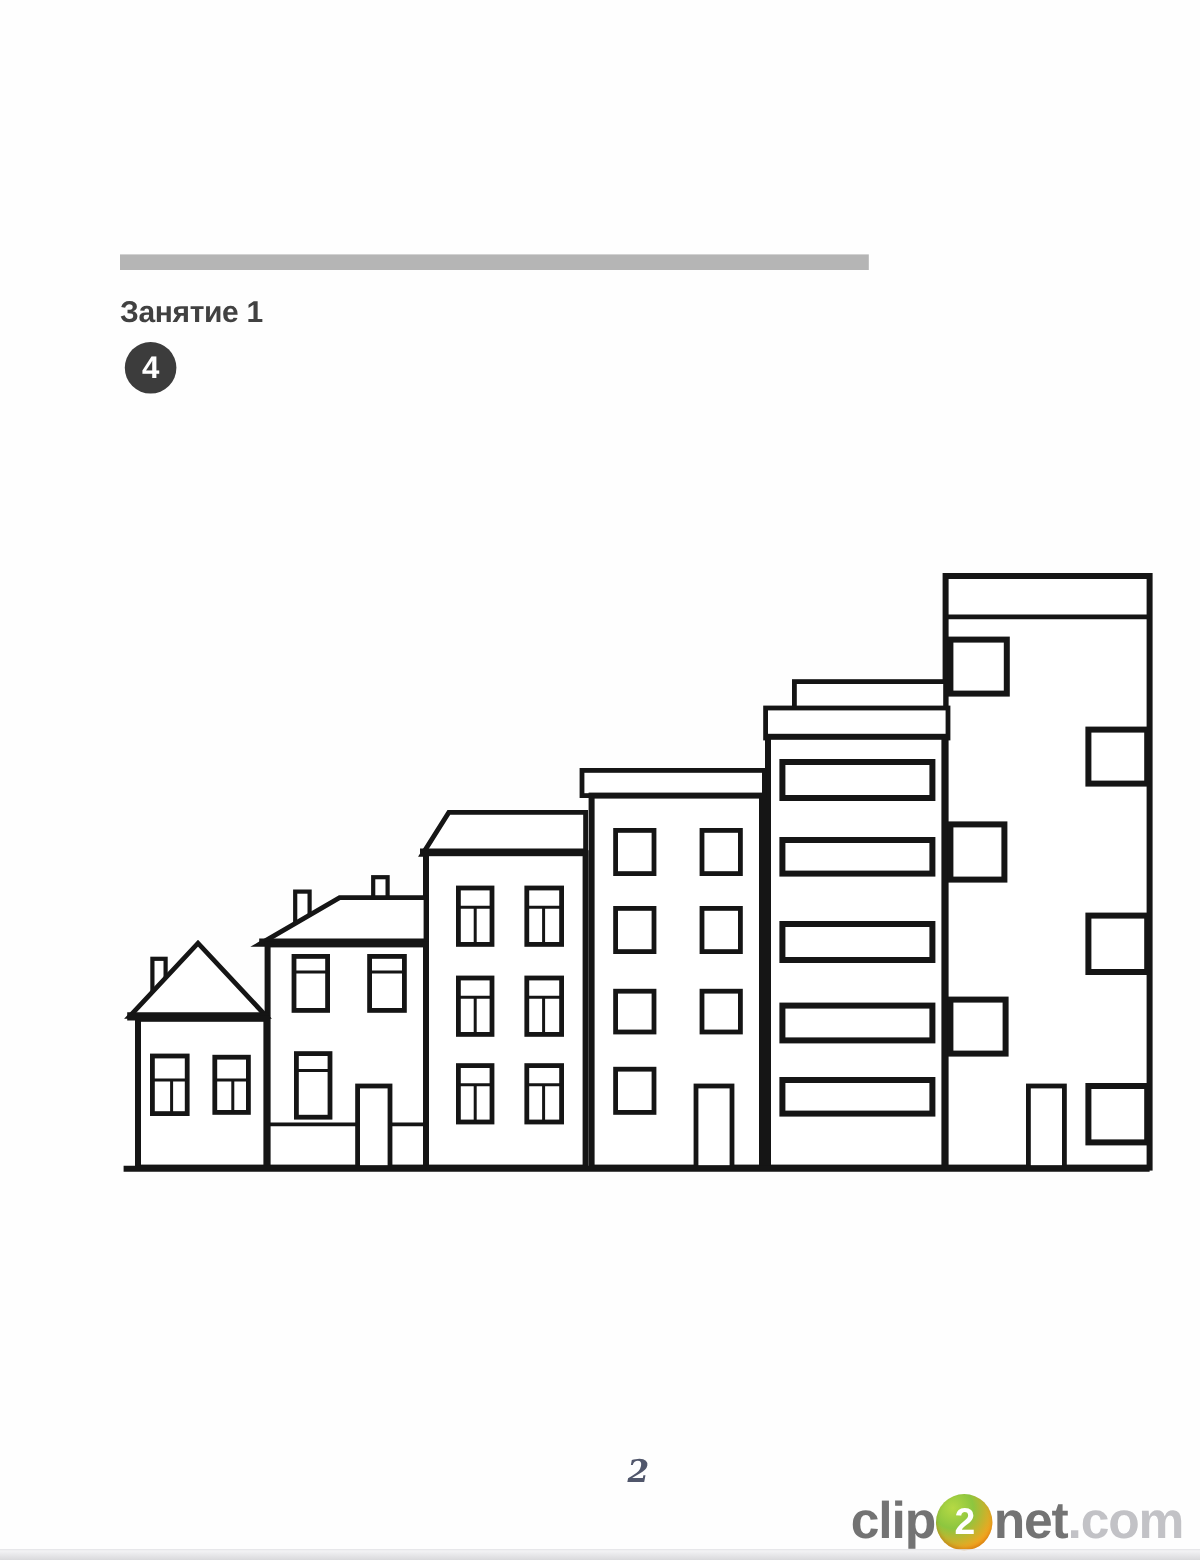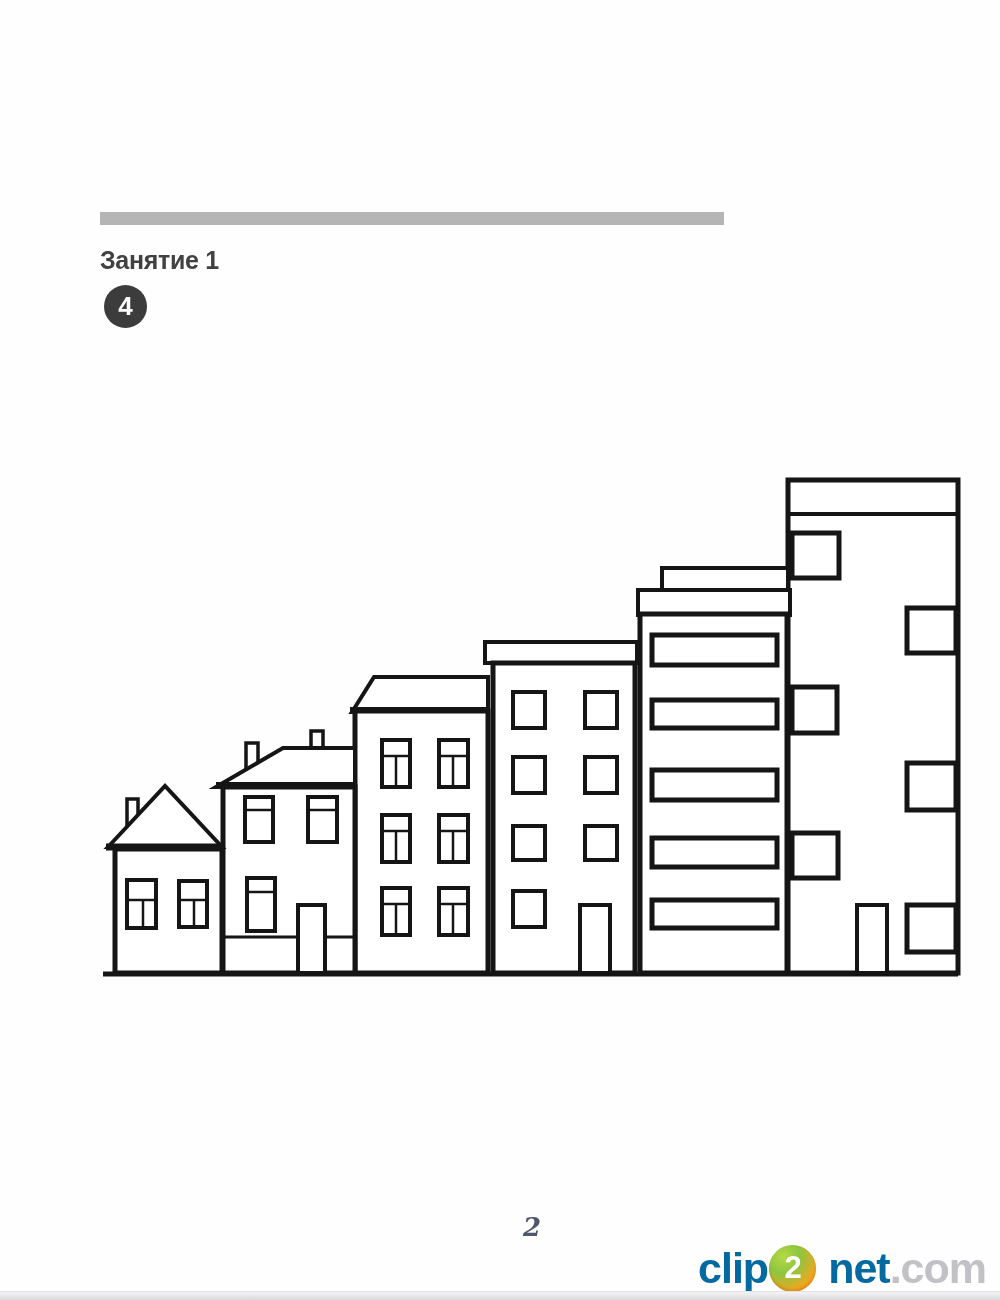--- a/index.html
+++ b/index.html
@@ -51,21 +51,21 @@
     font-style:italic;font-weight:600;
     font-size:26px;color:#50566b;
   }
 
   
   .watermark{
     position:absolute;right:14px;top:1243px;height:50px;
     display:flex;align-items:center;
     font-weight:bold;font-size:43px;letter-spacing:-1px;
   }
-  .wm-blue{color:#0369a1;margin-left:11px;}
+  .wm-blue{color:#737373;}
   .wm-circle{
     width:47px;height:47px;border-radius:50%;
     margin:0 1px;
     background:radial-gradient(circle at 30% 25%, #b6d944 0%, #8dc63f 35%, #f7a41e 75%, #ef8a12 100%);
     display:flex;align-items:center;justify-content:center;
     color:#ffffff;font-size:31px;
     box-shadow:inset 0 -2px 3px rgba(160,80,0,.35);
   }
   .wm-gray{color:#c2c2c6;text-align:right;}
 

